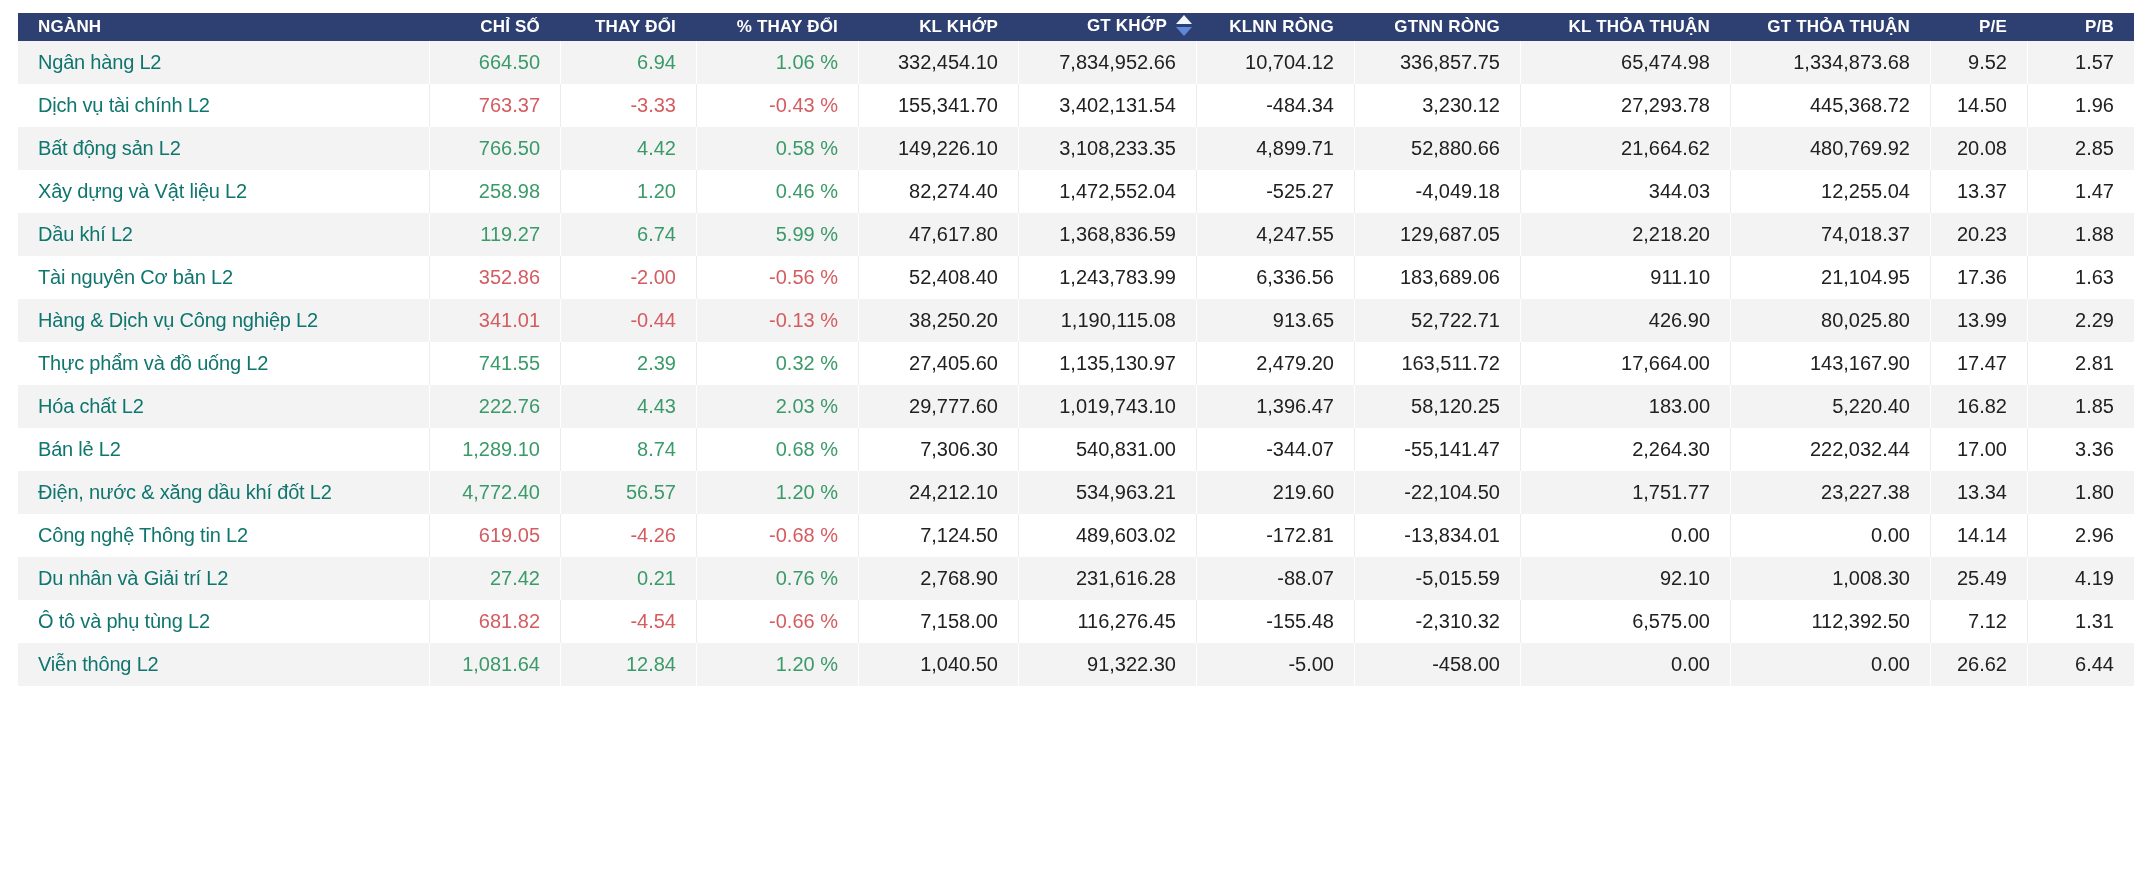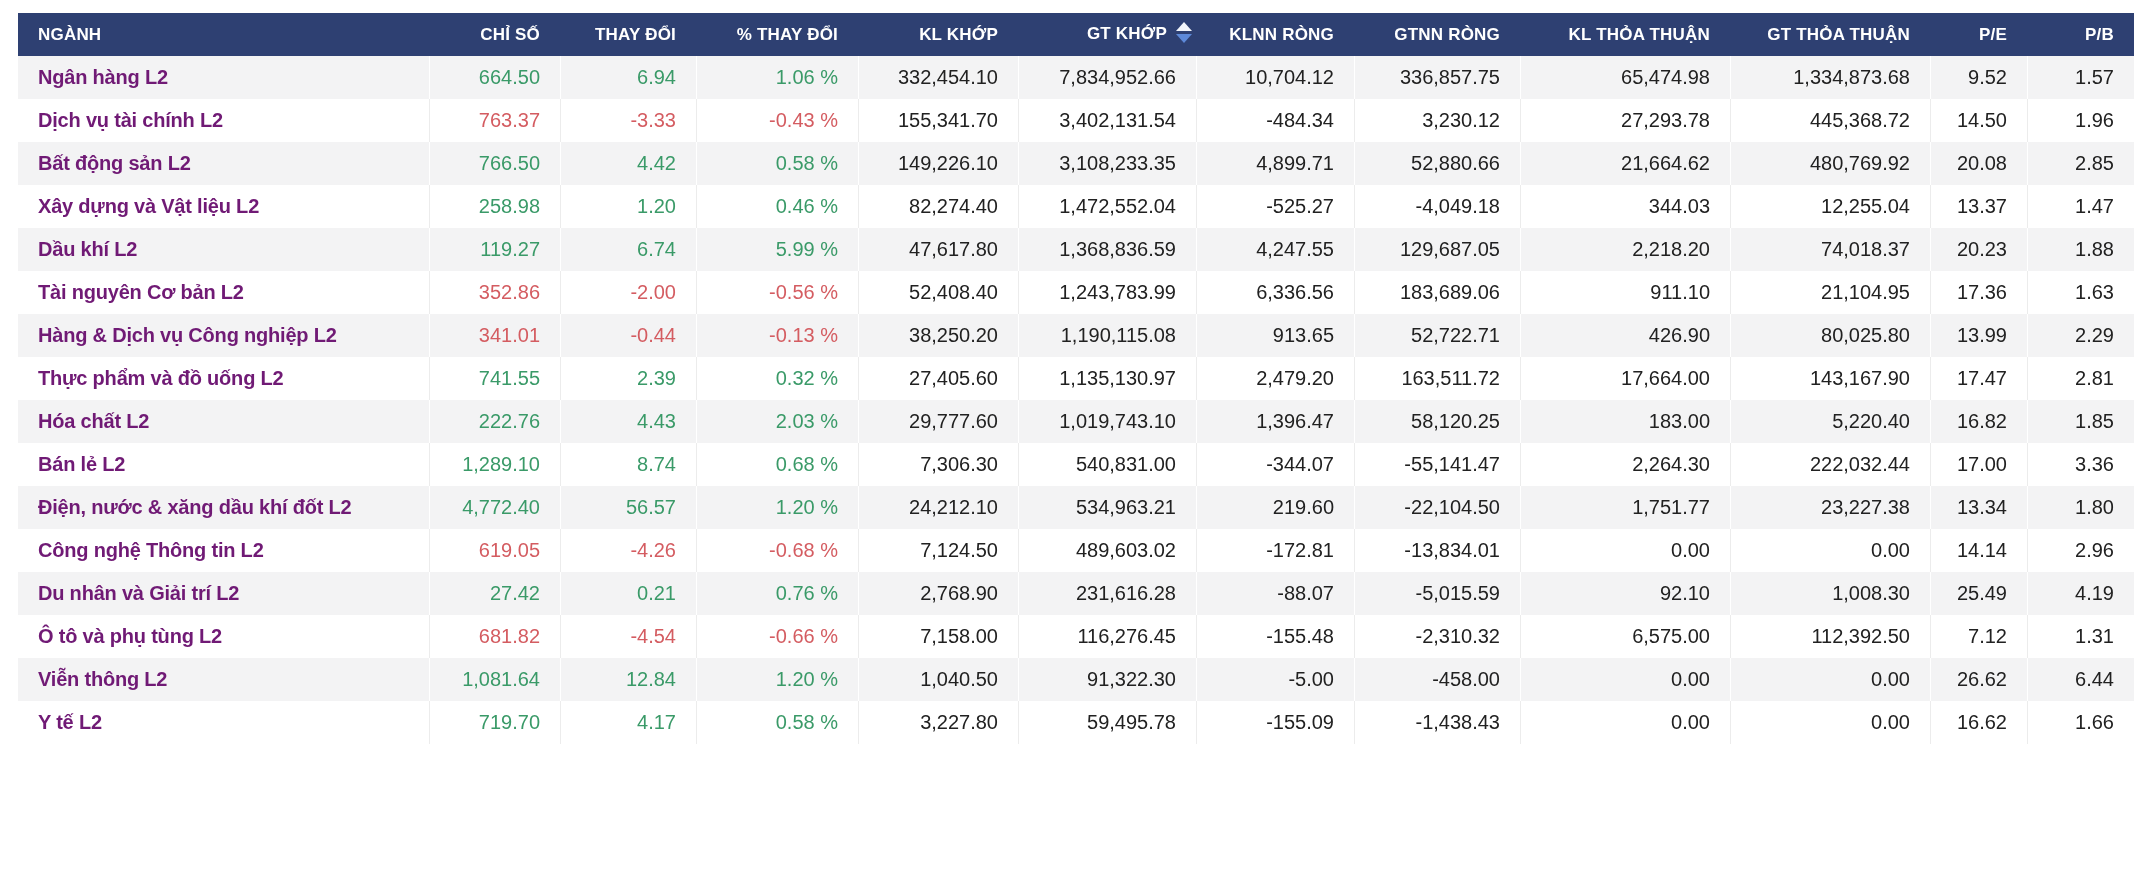--- a/index.html
+++ b/index.html
@@ -21,37 +21,37 @@
   }
   .wrap{margin:13px 12px 0 18px;}
   table.sector-table{
     width:2116px;
     border-collapse:separate;border-spacing:0;table-layout:fixed;
   }
   thead th{
     background:var(--header-bg);
     color:#ffffff;
     font-size:17px;font-weight:700;
-    height:43px;padding:0 20px;
+    height:28px;padding:0 20px;
     text-align:right;white-space:nowrap;
     vertical-align:middle;
     cursor:pointer;
     letter-spacing:0.2px;
   }
   thead th.c-first{text-align:left;}
   thead th.c-sorted{padding-right:4px;}
   tbody td{
     height:43px;padding:0 20px;
     font-size:20px;color:var(--txt);
     text-align:right;white-space:nowrap;
     vertical-align:middle;
     overflow:hidden;
   }
   tbody td.c-first{
-    text-align:left;font-weight:700;color:#701a75;letter-spacing:-0.2px;
+    text-align:left;font-weight:400;color:#0f766e;letter-spacing:-0.2px;
   }
   tbody tr:nth-child(odd){background:var(--stripe);}
   tbody tr:nth-child(even){background:#ffffff;}
   tbody td + td{border-left:1px solid var(--sep-on-white);}
   tbody tr:nth-child(odd) td + td{border-left-color:var(--sep-on-gray);}
   tbody td.t-up{color:var(--up);}
   tbody td.t-down{color:var(--down);}
   .sort{
     display:inline-flex;flex-direction:column;
     margin-left:9px;vertical-align:middle;position:relative;top:-2px;
@@ -302,29 +302,15 @@
           <td class="t-up">1.20 %</td>
           <td>1,040.50</td>
           <td>91,322.30</td>
           <td>-5.00</td>
           <td>-458.00</td>
           <td>0.00</td>
           <td>0.00</td>
           <td>26.62</td>
           <td>6.44</td>
         </tr>
-        <tr>
-          <td class="c-first">Y tế L2</td>
-          <td class="t-up">719.70</td>
-          <td class="t-up">4.17</td>
-          <td class="t-up">0.58 %</td>
-          <td>3,227.80</td>
-          <td>59,495.78</td>
-          <td>-155.09</td>
-          <td>-1,438.43</td>
-          <td>0.00</td>
-          <td>0.00</td>
-          <td>16.62</td>
-          <td>1.66</td>
-        </tr>
       </tbody>
   </table>
 </div>
 
 </body></html>

